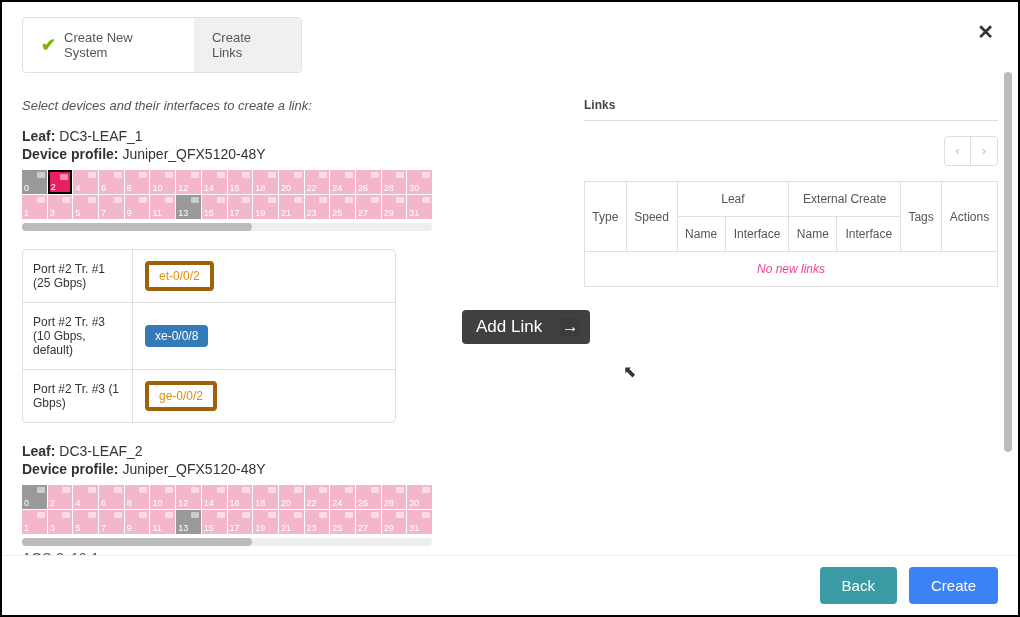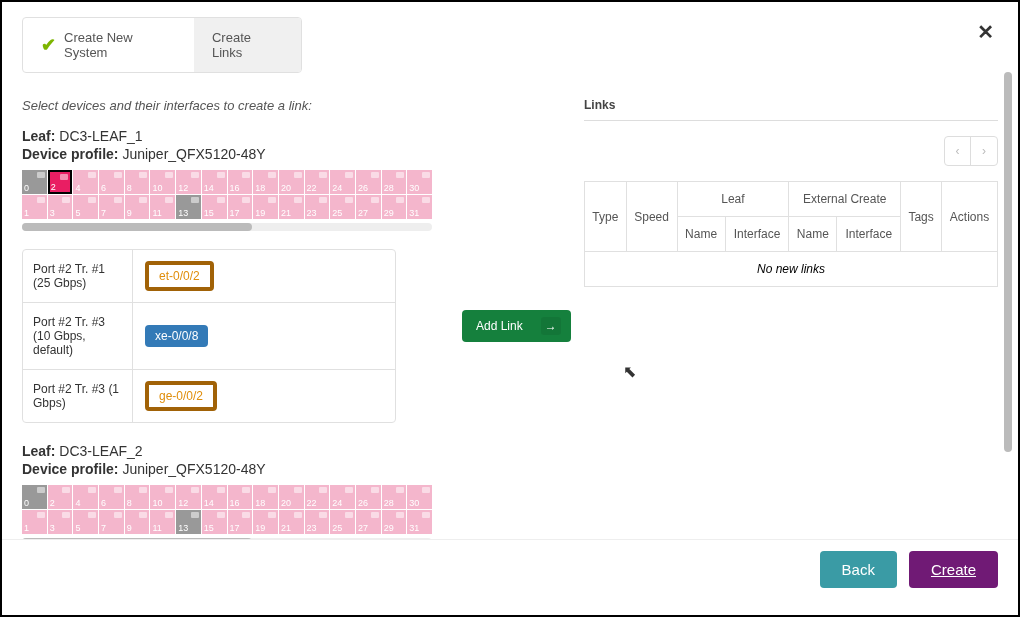--- a/index.html
+++ b/index.html
@@ -27,35 +27,35 @@
 .hscroll { height: 8px; background: #eee; border-radius: 4px; margin-top: 4px; width: 410px; position: relative; }
 .hscroll-thumb { position: absolute; left: 0; top: 0; height: 8px; width: 230px; background: #bbb; border-radius: 4px; }
 .port-detail-table { border: 1px solid #e0e0e0; border-radius: 4px; margin: 18px 0 20px 0; width: 374px; }
 .port-detail-row { display: flex; border-bottom: 1px solid #e0e0e0; }
 .port-detail-row:last-child { border-bottom: none; justify-content: space-between; }
 .port-detail-label { width: 110px; padding: 12px 10px; font-size: 12px; color: #333; border-right: 1px solid #e0e0e0; }
 .port-detail-val { flex: 1; padding: 10px 12px; display: flex; align-items: center; }
 .chip { display: inline-block; padding: 4px 10px; border-radius: 4px; font-size: 12px; }
 .chip-outline-orange { border: 4px solid #a16207; color: #e08e0b; background: #fff; }
 .chip-blue { background: #337ab7; color: #fff; }
-.add-link-btn { position: absolute; left: 460px; top: 308px; background: #15803d; color: #fff; border: none; border-radius: 4px; padding: 7px 10px 7px 14px; font-size: 12px; cursor: pointer; display: flex; align-items: center; gap: 18px; }
+.add-link-btn { position: absolute; left: 460px; top: 308px; background: #404040; color: #fff; border: none; border-radius: 4px; padding: 7px 10px 7px 14px; font-size: 17px; cursor: pointer; display: flex; align-items: center; gap: 18px; }
 .add-link-btn .arrow-box { background: rgba(0,0,0,0.08); width: 20px; height: 18px; display: flex; align-items: center; justify-content: center; border-radius: 3px; }
 .links-heading { font-size: 12px; font-weight: 600; color: #444; margin-bottom: 8px; }
 .links-underline { border-bottom: 1px solid #ddd; margin-bottom: 15px; }
 .pager { display: flex; justify-content: flex-end; margin-bottom: 15px; }
 .pager-btns { display: flex; border: 1px solid #ddd; border-radius: 4px; overflow: hidden; }
 .pager-btn { width: 26px; height: 28px; display: flex; align-items: center; justify-content: center; color: #bbb; cursor: pointer; font-size: 12px; }
 .pager-btn:first-child { border-right: 1px solid #ddd; }
 .links-table { width: 100%; border: 1px solid #e0e0e0; border-collapse: collapse; font-size: 12px; }
 .links-table th { border: 1px solid #e0e0e0; padding: 10px 6px; font-weight: 400; color: #555; text-align: center; }
-.links-table td { border: 1px solid #e0e0e0; padding: 10px; text-align: center; font-style: italic; color: #000000; }
-.footer { position: absolute; bottom: 16px; left: 0; right: 0; height: 60px; border-top: 1px solid #eee; display: flex; justify-content: flex-end; align-items: center; padding: 16px 20px; gap: 12px; background: #fff; }
+.links-table td { border: 1px solid #e0e0e0; padding: 10px; text-align: center; font-style: italic; color: #ec4899; }
+.footer { position: absolute; bottom: 0; left: 0; right: 0; height: 60px; border-top: 1px solid #eee; display: flex; justify-content: flex-end; align-items: center; padding: 16px 20px; gap: 12px; background: #fff; }
 .btn { padding: 10px 22px; border: none; border-radius: 4px; font-size: 15px; cursor: pointer; color: #fff; }
 .btn-back { background: #3a9ba5; }
-.btn-create { background: #701a75; text-decoration: underline; }
+.btn-create { background: #3b82f6; }
 .vscroll { position: absolute; right: 6px; top: 70px; width: 8px; height: 470px; background: transparent; }
 .vscroll-thumb { width: 8px; height: 380px; background: #bbb; border-radius: 4px; }
 .cursor-ptr { position: absolute; left: 621px; top: 360px; font-size: 16px; pointer-events: none; }
 .truncated-label { color: #555; font-size: 14px; margin-top: 4px; }
 </style>
 </head>
 <body>
 
 <div class="modal-frame">
 

